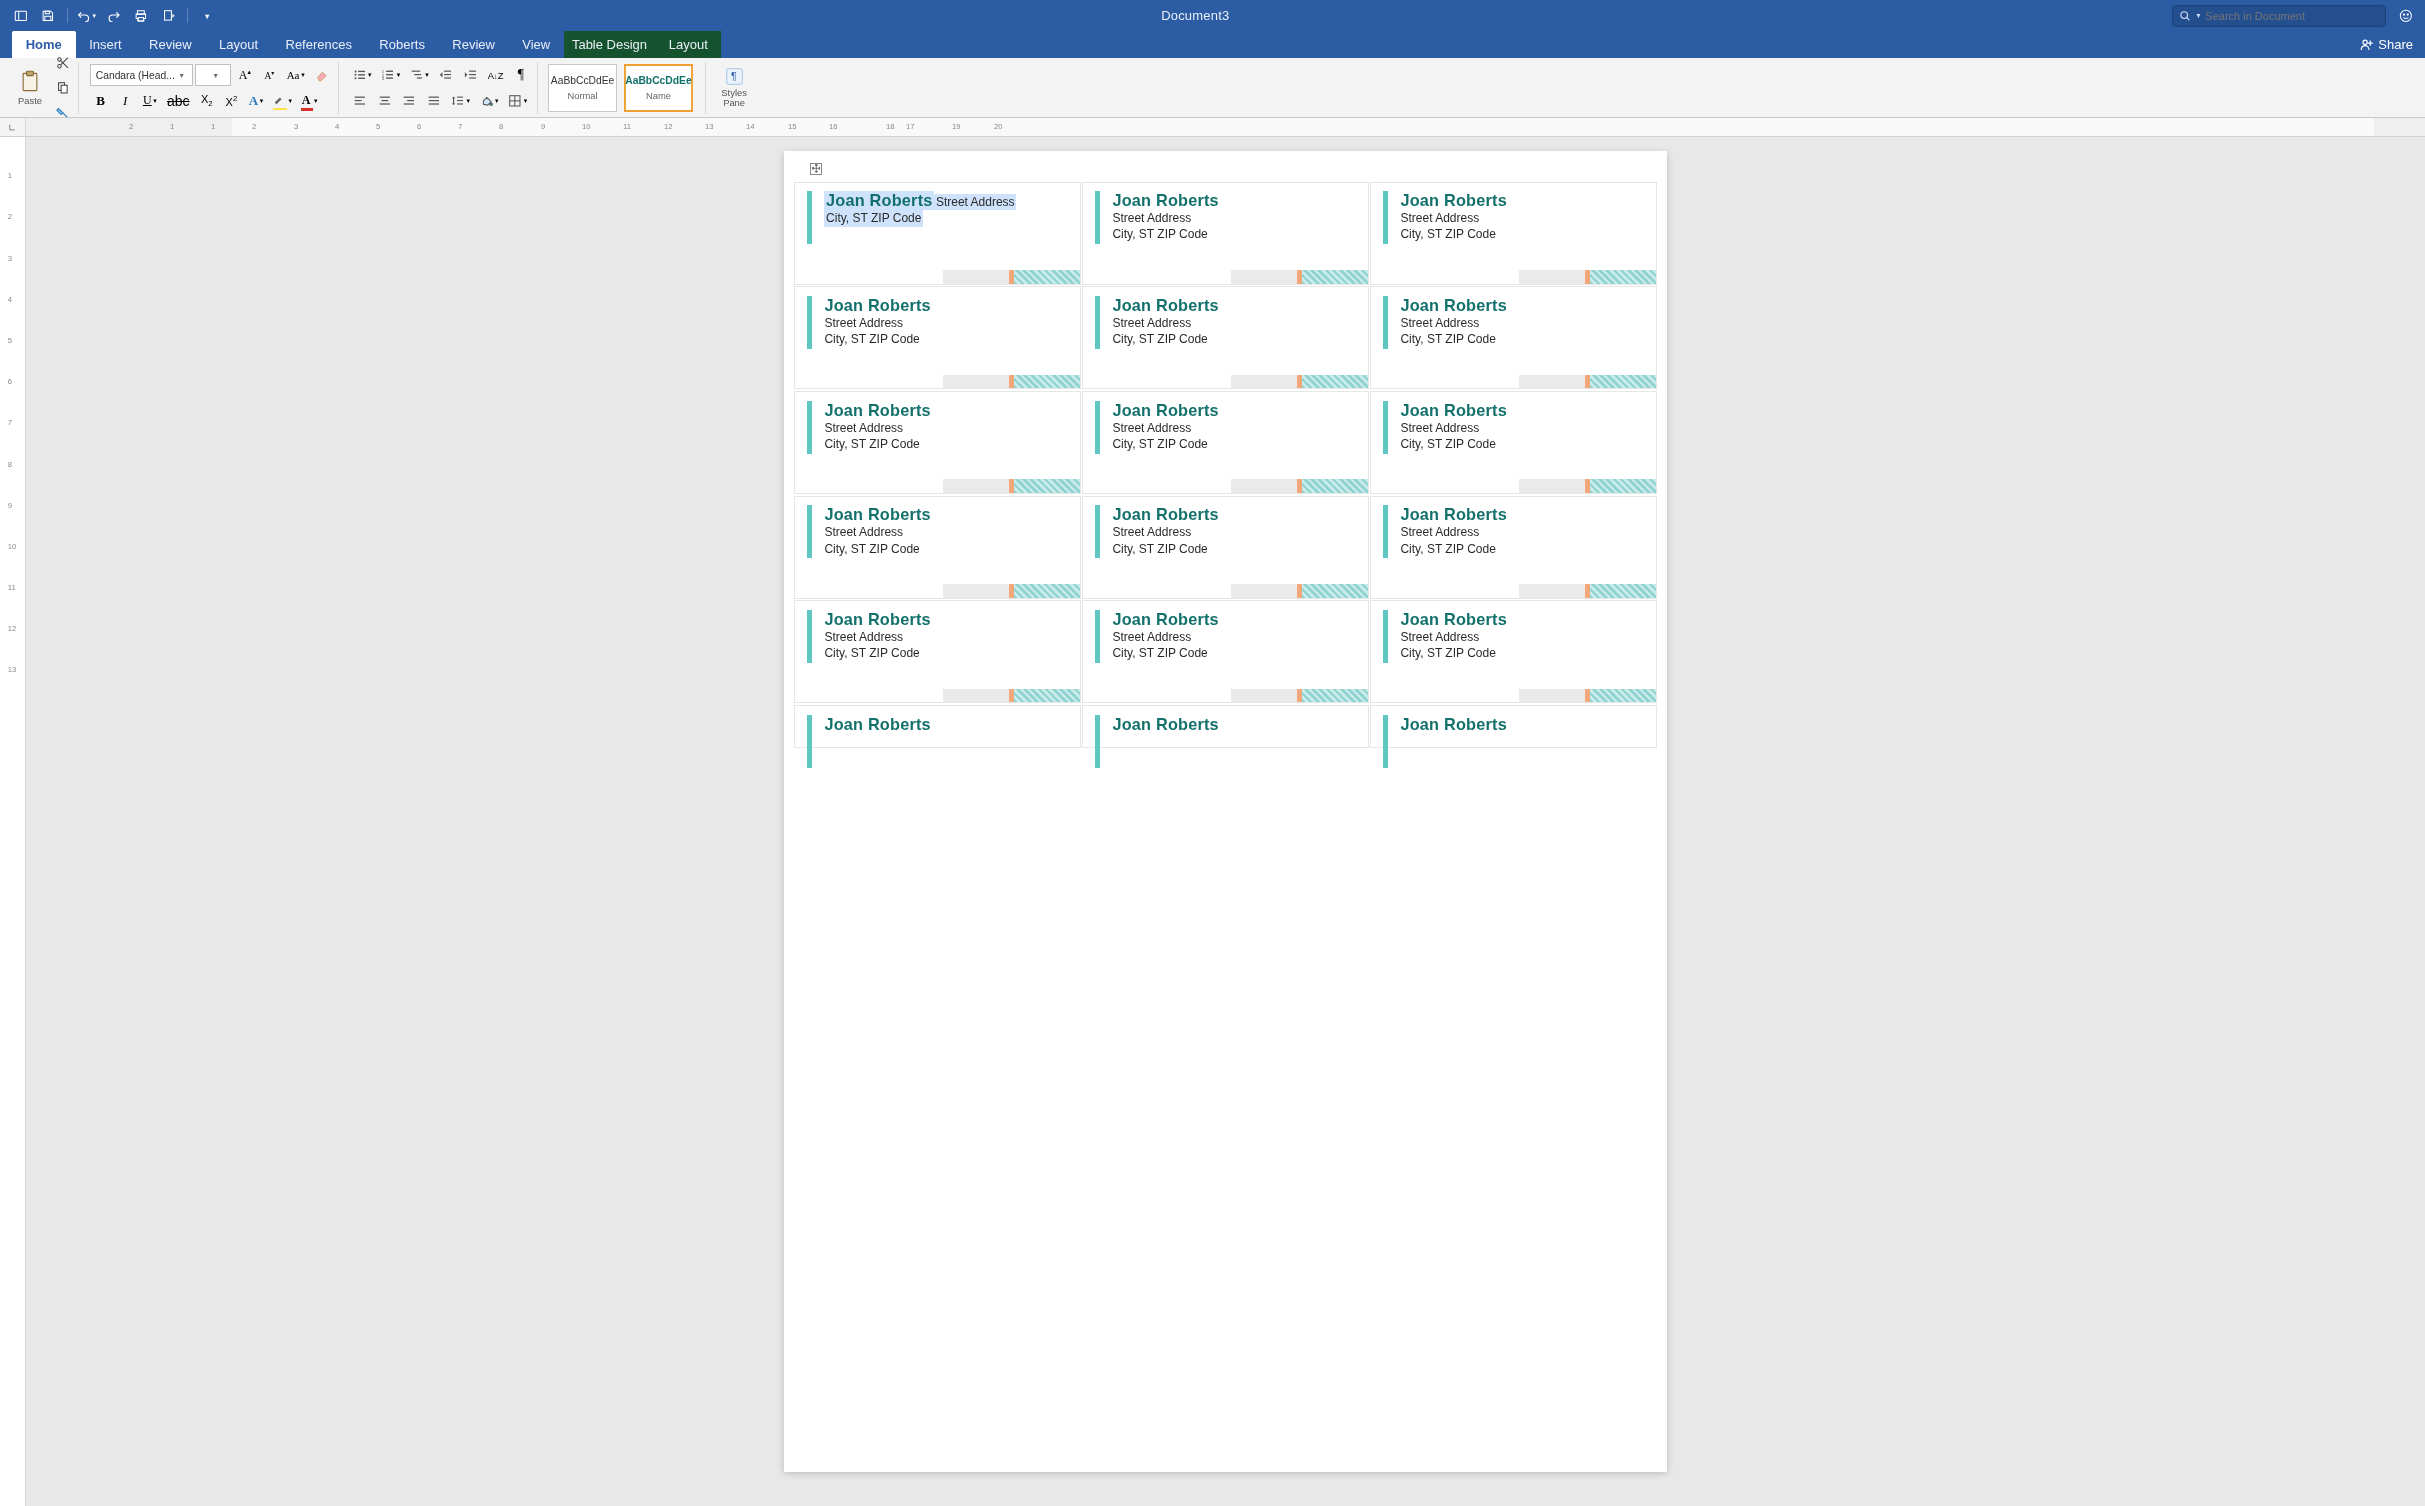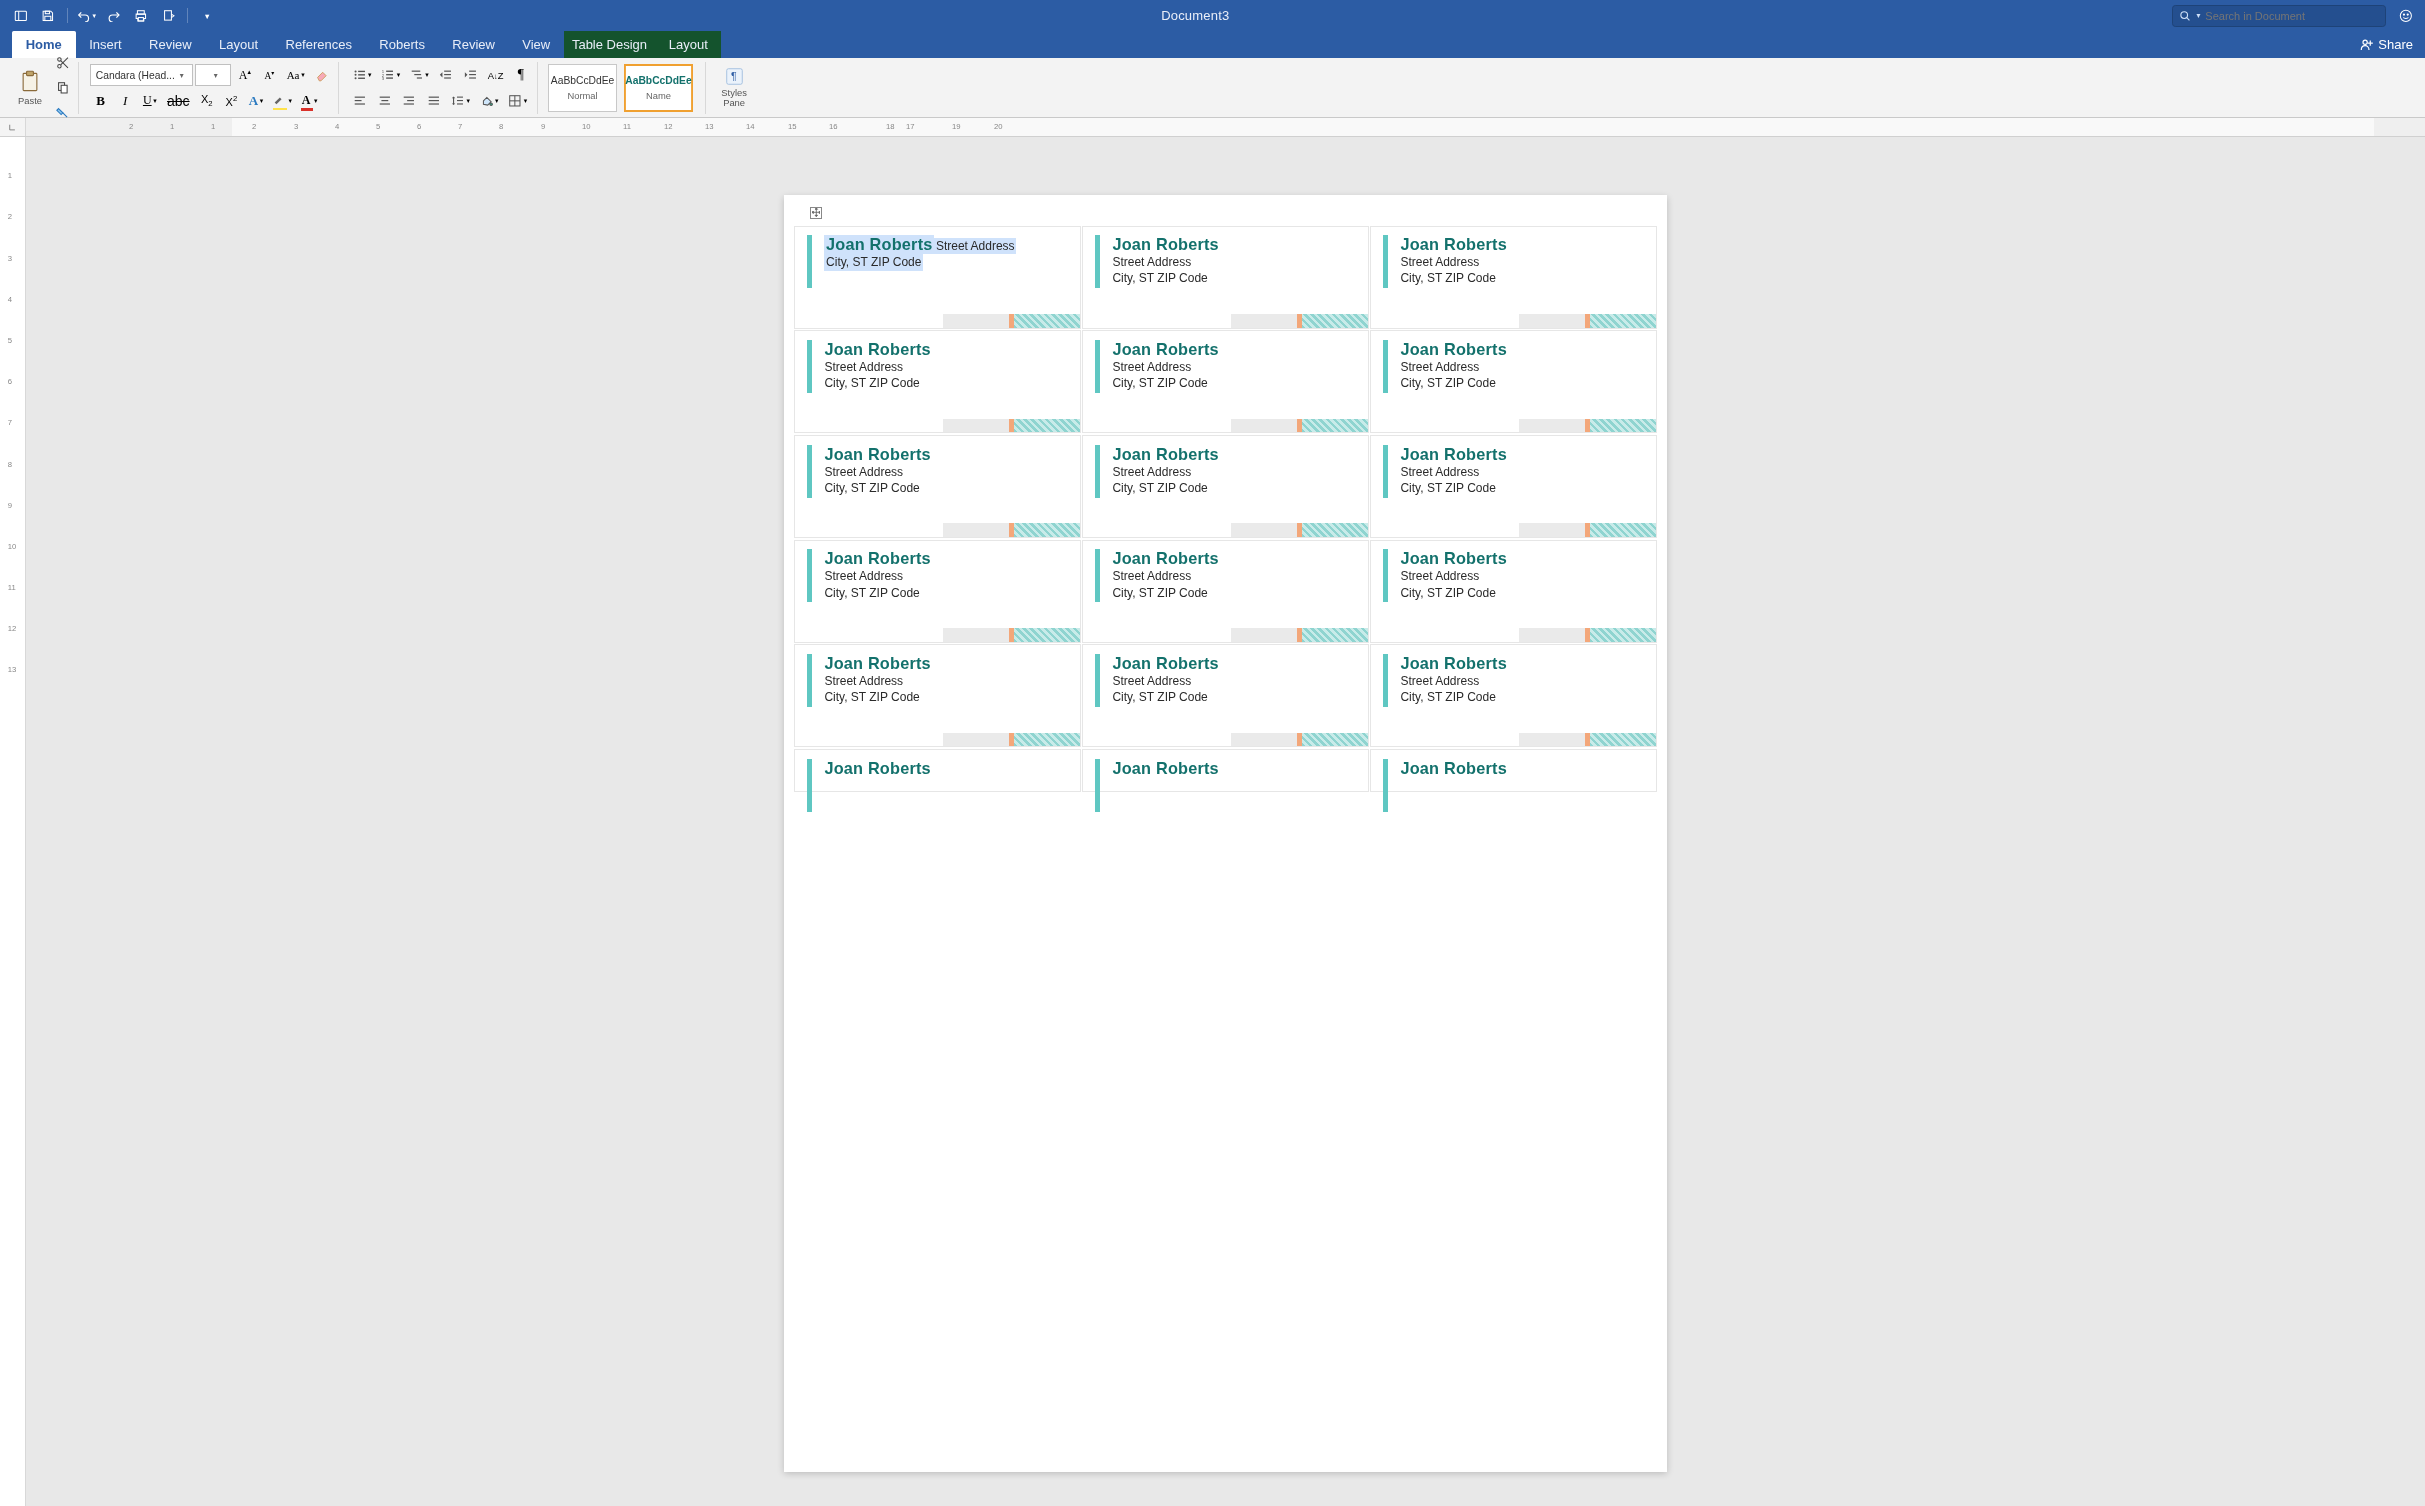--- a/index.html
+++ b/index.html
@@ -47,21 +47,21 @@
 .ruler-h .track { flex: 1; position: relative; background: #f9f9f9; }
 .ruler-h .track .margin-left { position: absolute; left: 0; top: 0; bottom: 0; width: 206px; background: #efefef; }
 .ruler-h .track .margin-right { position: absolute; right: 0; top: 0; bottom: 0; width: 51px; background: #efefef; }
 .ruler-h .ticks { position: absolute; inset: 0; }
 .ruler-h .tick { position: absolute; top: 3.4px; font-size: 7.7px; color: #888; }
 
 
 .workspace { position: absolute; top: 137px; left: 0; right: 0; bottom: 0; display: flex; background: #e8e8e8; }
 .ruler-v { width: 26px; background: #fff; border-right: 0.9px solid #d8d8d8; position: relative; }
 .ruler-v .vtick { position: absolute; left: 7.7px; font-size: 7.7px; color: #888; }
-.doc-scroll { flex: 1; overflow: auto; display: flex; justify-content: center; padding: 13.7px 0 34px; margin-top: 44px; }
+.doc-scroll { flex: 1; overflow: auto; display: flex; justify-content: center; padding: 13.7px 0 34px; }
 .page { width: 883px; background: #fff; box-shadow: 0 1.7px 6.9px rgba(0,0,0,0.2); position: relative; padding: 31px 10.3px 10.3px; }
 .table-handle { position: absolute; top: 12px; left: 26px; width: 12px; height: 12px; border: 0.9px solid #888; background: #fff; display: flex; align-items: center; justify-content: center; font-size: 8.6px; color: #666; cursor: move; }
 .cards { display: grid; grid-template-columns: repeat(3, 1fr); gap: 1.7px; }
 .card { border: 0.9px solid #e6e6e6; height: 103px; padding: 8.6px 12px 0 12px; position: relative; display: flex; }
 .card .accent { width: 5.1px; background: #5fc7c2; margin-right: 12px; flex-shrink: 0; height: 53px; }
 .card .txt { padding-top: 0; }
 .card .nm { font-family: Candara, "Segoe UI", sans-serif; font-size: 16.3px; font-weight: 700; color: #13716c; letter-spacing: 0.2px; }
 .card .addr, .card .city { font-family: Candara, "Segoe UI", sans-serif; font-size: 12px; color: #2a2a2a; line-height: 1.35; }
 .card.sel .nm, .card.sel .addr, .card.sel .city { background: #cfe2fb; display: inline-block; padding: 0 1.7px; }
 .card .deco { position: absolute; right: 0; bottom: 0; width: 48%; height: 13.7px; display: flex; }

